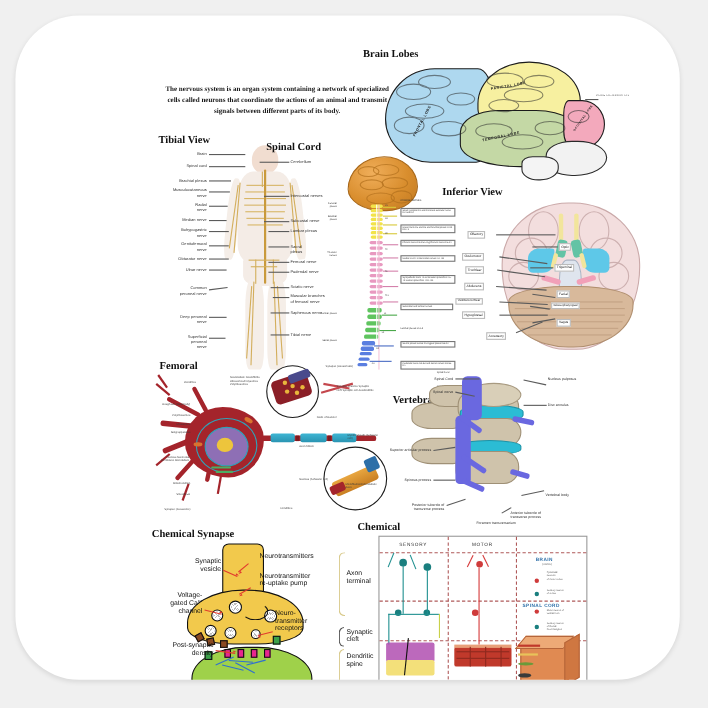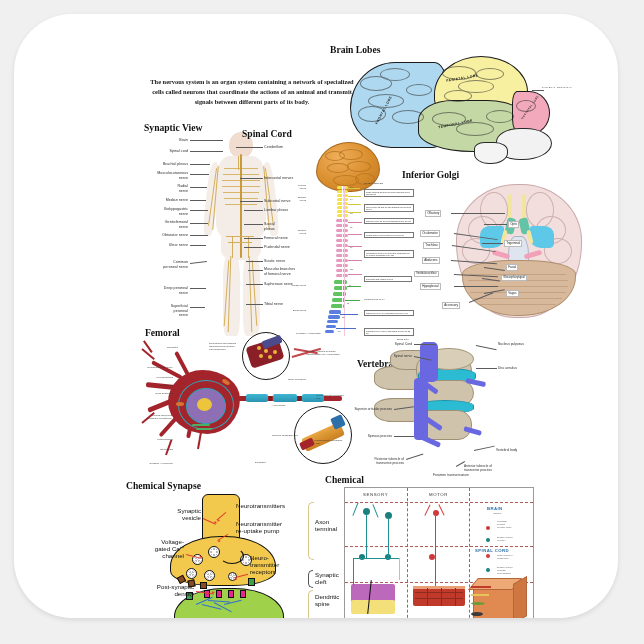--- a/index.html
+++ b/index.html
@@ -30,21 +30,21 @@
   .sec-head{
     position:absolute;font-family:"Liberation Serif", serif;
     font-weight:bold;color:#111;white-space:nowrap;
   }
   .h-brain{left:316px;top:30px;font-size:9.6px;}
   .h-general{left:130px;top:108px;font-size:9.6px;}
   .h-spinal{left:228px;top:114px;font-size:9.6px;}
   .h-inferior{left:388px;top:155px;font-size:9.6px;}
   .h-neuron{left:131px;top:313px;font-size:9.6px;}
   .h-vertebrae{left:343px;top:344px;font-size:9.6px;}
-  .h-synapse{left:112px;top:466px;font-size:9.6px;}
+  .h-synapse{left:124px;top:466px;font-size:9.6px;}
   .h-function{left:311px;top:460px;font-size:9.6px;}
 
   .lbl{position:absolute;font-size:3.6px;color:#2b2b2b;line-height:1.28;
        white-space:pre-line;letter-spacing:0.05px;}
   .lbl.r{text-align:right;}
   .lbl.c{text-align:center;}
   .tiny{font-size:2.5px;color:#3a3a3a;line-height:1.25;}
   .lead{position:absolute;background:#5b5b5b;height:0.5px;transform-origin:left center;}
 
   
@@ -236,21 +236,21 @@
           <i style="left:130px;top:18px;width:26px;height:10px;"></i>
         </div>
         <div class="lobe-name" style="left:22px;top:58px;transform:rotate(-62deg);">FRONTAL LOBE</div>
         <div class="lobe-name" style="left:100px;top:26px;transform:rotate(-10deg);">PARIETAL LOBE</div>
         <div class="lobe-name" style="left:92px;top:72px;transform:rotate(-12deg);">TEMPORAL LOBE</div>
         <div class="lobe-name" style="left:170px;top:56px;transform:rotate(-55deg);font-size:2.6px;">OCCIPITAL LOBE</div>
         <div class="lobe-name" style="left:196px;top:36px;font-size:2.1px;font-weight:normal;">PARIETAL-OCCIPITAL</div>
         <div class="lead" style="left:186px;top:40px;width:12px;"></div>
       </div>
 
-      <div class="sec-head h-general">Synaptic View</div>
+      <div class="sec-head h-general">Tibial View</div>
       <div class="body-wrap">
         <div class="head-g"></div>
         <div class="arm-g arm-gl"></div>
         <div class="arm-g arm-gr"></div>
         <div class="torso-g"></div>
         <div class="hips-g"></div>
         <div class="leg-g leg-gl"></div>
         <div class="leg-g leg-gr"></div>
         <div class="spine-g"></div>
         <div>
@@ -443,21 +443,21 @@
 and lumbar nerves</div>
         <div class="sc-lbl" style="left:350px;top:284px;width:46px;">Lumbar plexus L1-L4</div>
         <div class="sc-box" style="left:350px;top:296px;width:46px;">Sacral plexus L4-S4
 Coccygeal plexus S4-Co</div>
         <div class="sc-box" style="left:350px;top:314px;width:46px;">Pudendal nerve S2-S4
 and sacral nerves S1-S5 Co</div>
         <div class="sc-lbl" style="left:383px;top:324px;">Spinal Cord</div>
         <div class="sc-lbl" style="left:383px;top:337px;">Spinal nerve</div>
       </div>
 
-      <div class="sec-head h-inferior">Inferior Golgi</div>
+      <div class="sec-head h-inferior">Inferior View</div>
       <div class="inf-wrap">
         <div class="inf-brain"></div>
         <div class="gy" style="left:58px;top:10px;width:26px;height:34px;"></div>
         <div class="gy" style="left:104px;top:10px;width:26px;height:34px;"></div>
         <div class="gy" style="left:46px;top:34px;width:28px;height:26px;"></div>
         <div class="gy" style="left:114px;top:34px;width:28px;height:26px;"></div>
         <div class="gy" style="left:40px;top:56px;width:26px;height:24px;"></div>
         <div class="gy" style="left:122px;top:56px;width:26px;height:24px;"></div>
         <div class="cn cn-y" style="left:86px;top:12px;width:4px;height:26px;border-radius:2px;"></div>
         <div class="cn cn-y" style="left:100px;top:12px;width:4px;height:26px;border-radius:2px;"></div>

